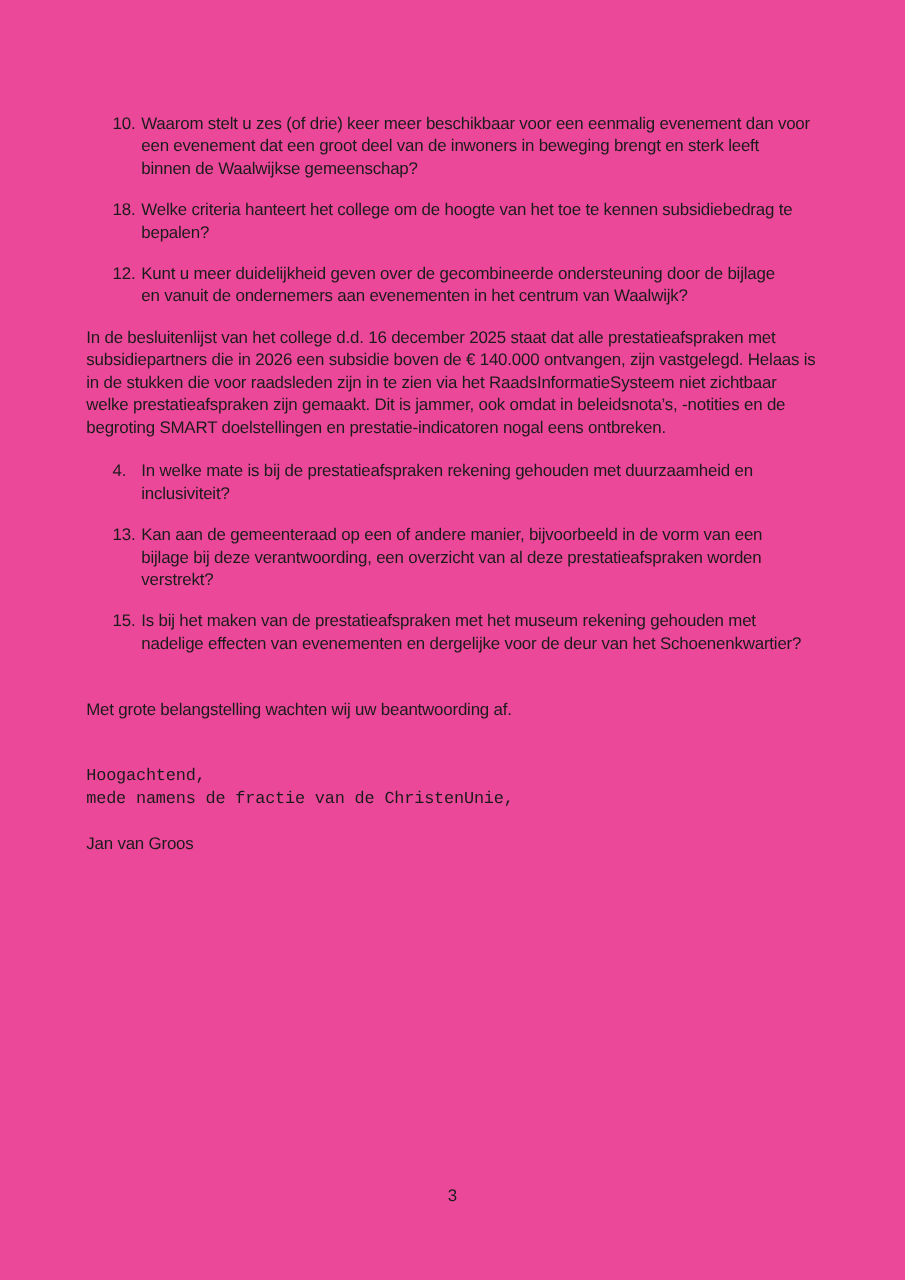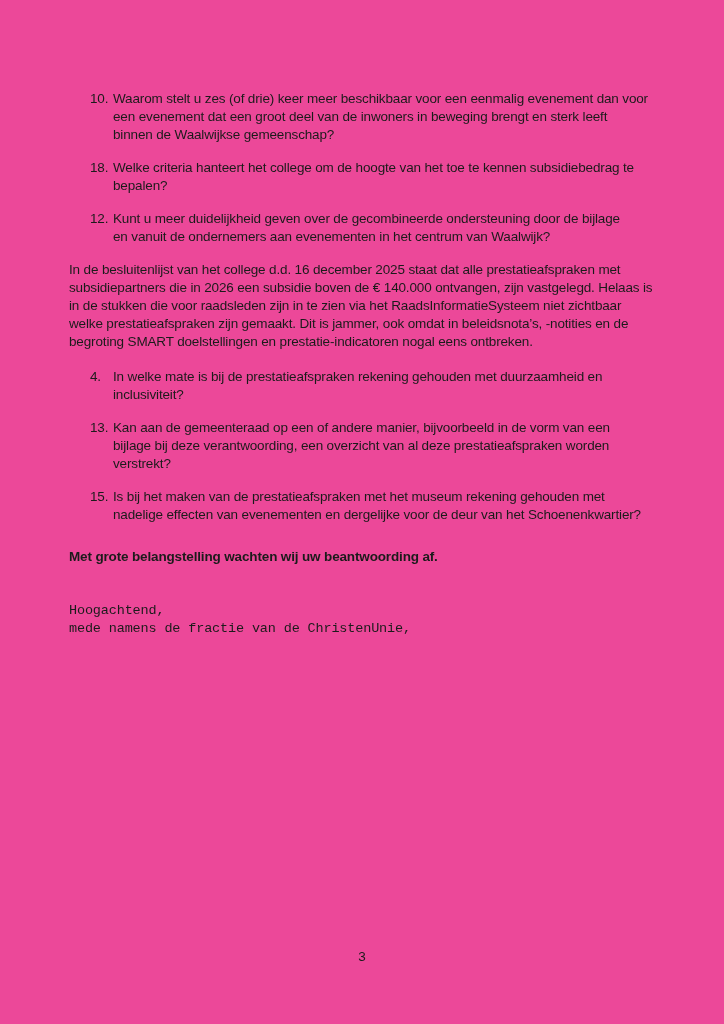--- a/index.html
+++ b/index.html
@@ -37,23 +37,22 @@
   }
   .qtext {
     white-space: pre-line;
     flex: 1;
   }
   .body-paragraph {
     white-space: pre-line;
     margin-bottom: 17px;
   }
   .regards {
-    margin-top: 24px;
+    margin-top: 35px;
     white-space: pre-line;
-    font-weight: bold;
   }
   .signoff {
     margin-top: 36px;
     white-space: pre-line;
     font-family: Liberation Mono, monospace;
   }
   .signature {
     margin-top: 17px;
     white-space: pre-line;
   }
@@ -114,17 +113,18 @@
       <span class="qnum">15.</span>
       <span class="qtext">Is bij het maken van de prestatieafspraken met het museum rekening gehouden met
 nadelige effecten van evenementen en dergelijke voor de deur van het Schoenenkwartier?</span>
     </div>
 
     <div class="regards">Met grote belangstelling wachten wij uw beantwoording af.</div>
 
     <div class="signoff">Hoogachtend,
 mede namens de fractie van de ChristenUnie,</div>
 
+    <div class="signature">Jan van Groos</div>
 
   </div>
 
   <div class="page-number">3</div>
 </div>
 
 </body></html>

